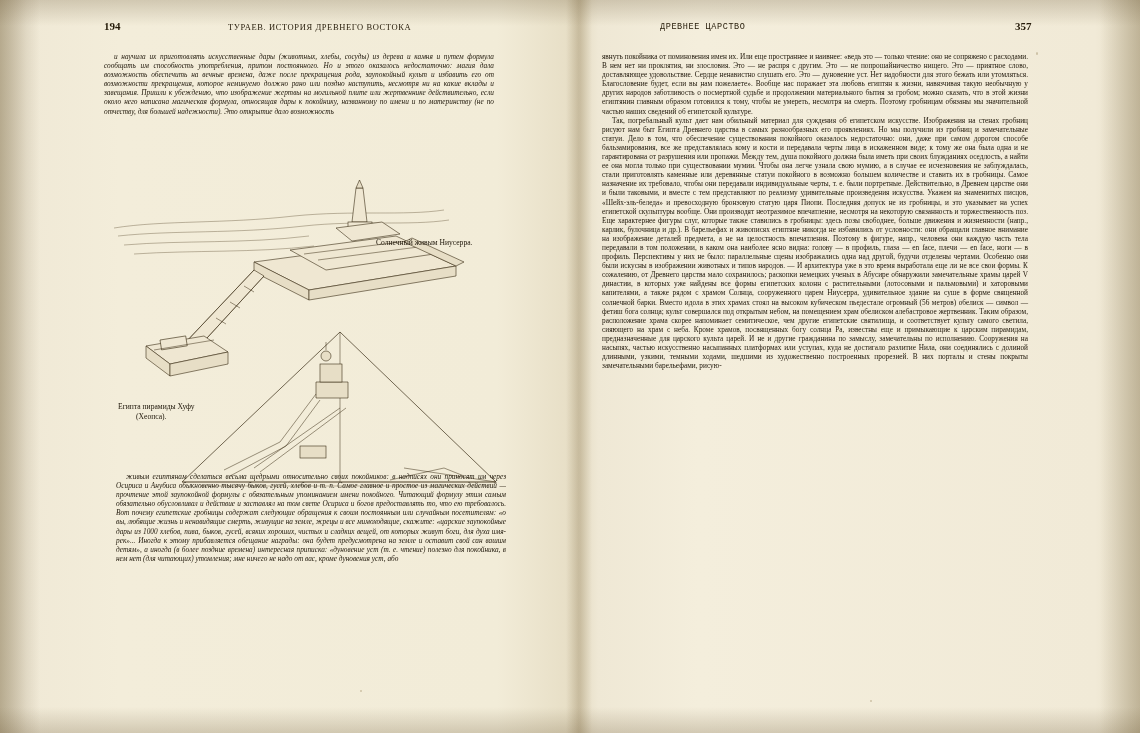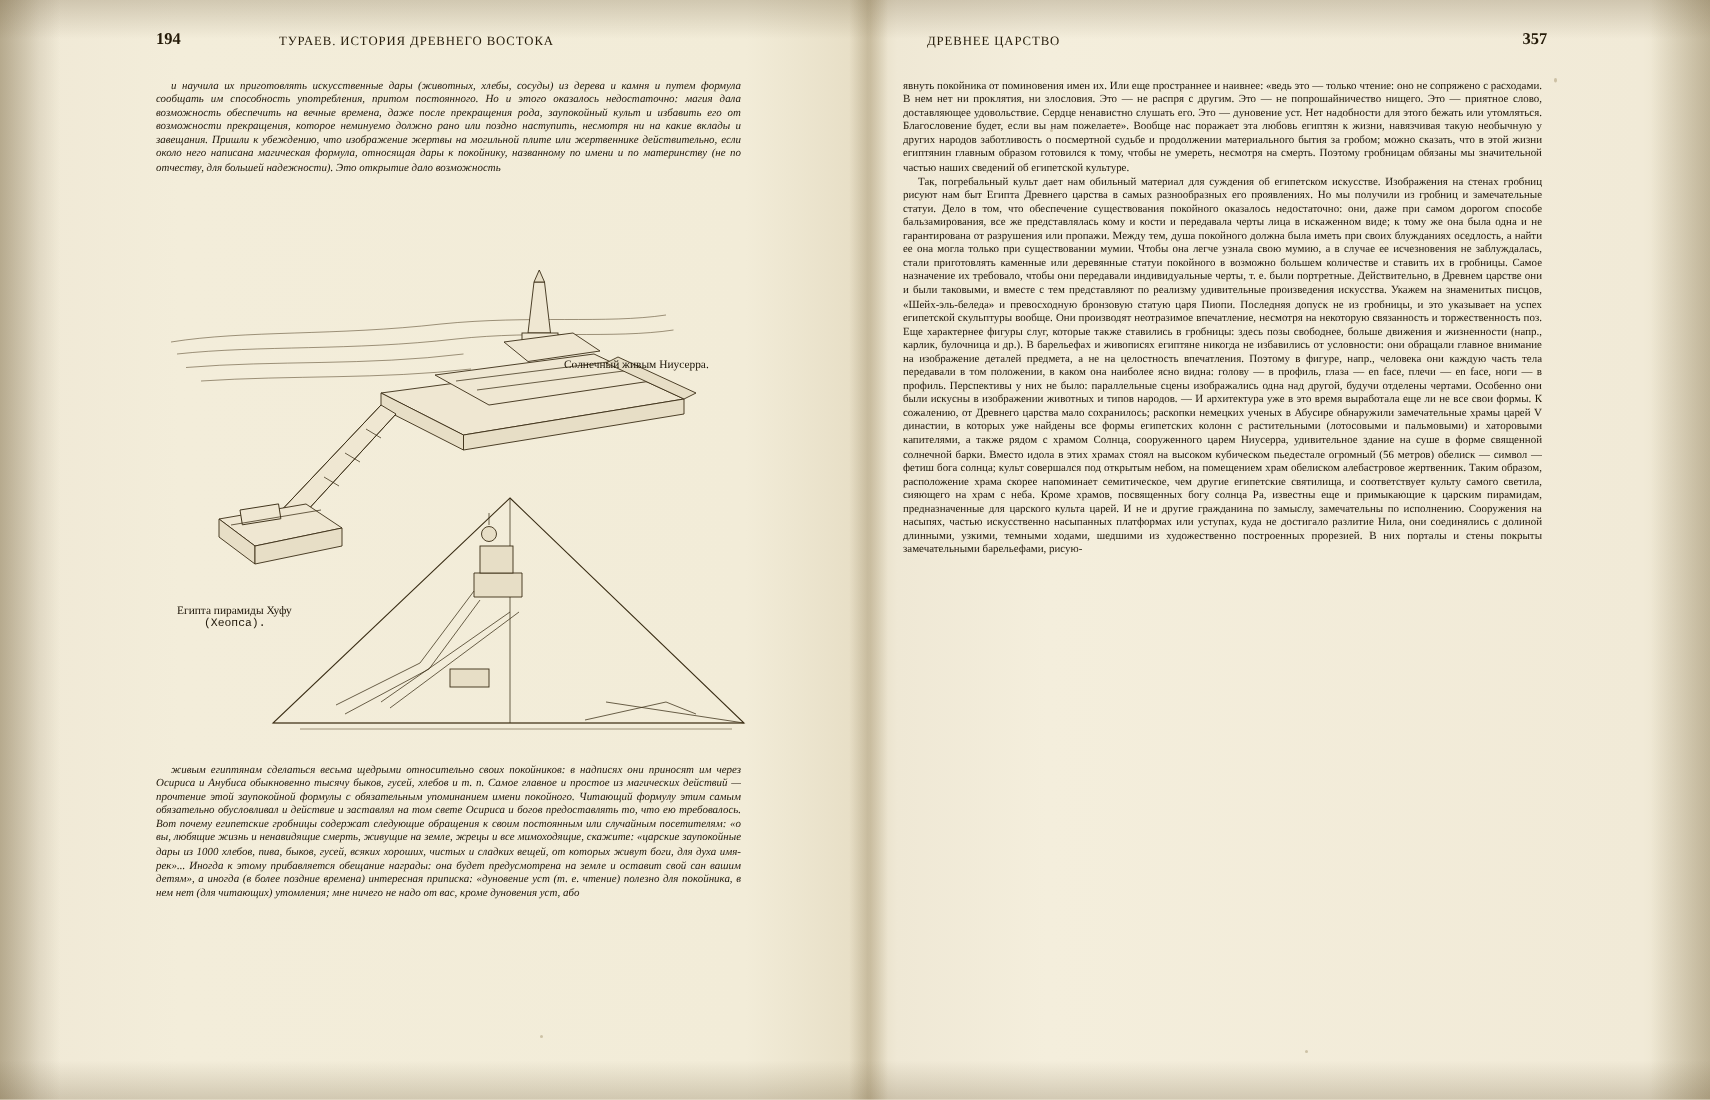--- a/index.html
+++ b/index.html
@@ -38,48 +38,49 @@
   .edge-shade.l{left:0;background:linear-gradient(90deg,rgba(90,70,35,0.30),rgba(90,70,35,0));}
   .edge-shade.r{right:0;background:linear-gradient(270deg,rgba(90,70,35,0.26),rgba(90,70,35,0));}
   .edge-shade.top{top:0;left:0;width:1140px;height:26px;background:linear-gradient(180deg,rgba(90,70,35,0.22),rgba(90,70,35,0));}
   .edge-shade.bot{top:707px;left:0;width:1140px;height:26px;background:linear-gradient(0deg,rgba(90,70,35,0.22),rgba(90,70,35,0));}
   .hdr{
     position:absolute;top:22px;
     font-size:8.5px;letter-spacing:.6px;
     text-transform:uppercase;
     color:#241a08;
     white-space:nowrap;
+    margin-left:42px;
   }
   .folio{
     position:absolute;top:20px;
     font-size:11px;font-weight:bold;color:#241a08;
   }
   .body{
     font-size:7.3px;
     line-height:9.1px;
     text-align:justify;
     text-justify:inter-word;
     color:#1d1508;
     hyphens:auto;
   }
   .body p{margin:0 0 0 0;text-indent:10px;}
   .left .body{position:absolute;left:104px;top:52px;width:390px;font-style:italic;}
-  .left .body.lower{top:508px;}
+  .left .body.lower{top:472px;margin-left:12px;}
   .right .body{position:absolute;left:24px;top:52px;width:426px;}
 
   
   .figure{
     position:absolute;left:104px;top:150px;width:400px;height:330px;
   }
   .fig-caption{
     position:absolute;font-size:7.6px;color:#1d1508;white-space:nowrap;
   }
   .cap1{left:272px;top:88px;}
   .cap2{left:14px;top:252px;}
-  .cap3{left:32px;top:262px;font-family:Liberation Mono, monospace;}
+  .cap3{left:32px;top:262px;}
 
   svg{display:block;}
   .ln{stroke:#3a2d15;fill:none;stroke-width:.7;}
   .ln2{stroke:#3a2d15;fill:none;stroke-width:.5;}
   .lnf{stroke:#3a2d15;fill:#efe7d2;stroke-width:.6;}
   .lnf2{stroke:#3a2d15;fill:#e7dec6;stroke-width:.6;}
   .hair{stroke:#4a3a1c;stroke-width:.35;fill:none;}
 
   .speck{position:absolute;border-radius:50%;background:rgba(120,95,45,.30);}
 </style>
@@ -157,21 +158,21 @@
       <div class="fig-caption cap2">Египта пирамиды Хуфу</div>
       <div class="fig-caption cap3">(Хеопса).</div>
     </div>
 
     <div class="body lower">
       <p>живым египтянам сделаться весьма щедрыми относительно своих покойников: в надписях они приносят им через Осириса и Анубиса обыкновенно тысячу быков, гусей, хлебов и т. п. Самое главное и простое из магических действий — прочтение этой заупокойной формулы с обязательным упоминанием имени покойного. Читающий формулу этим самым обязательно обусловливал и действие и заставлял на том свете Осириса и богов предоставлять то, что ею требовалось. Вот почему египетские гробницы содержат следующие обращения к своим постоянным или случайным посетителям: «о вы, любящие жизнь и ненавидящие смерть, живущие на земле, жрецы и все мимоходящие, скажите: «царские заупокойные дары из 1000 хлебов, пива, быков, гусей, всяких хороших, чистых и сладких вещей, от которых живут боги, для духа имя-рек»... Иногда к этому прибавляется обещание награды: она будет предусмотрена на земле и оставит свой сан вашим детям», а иногда (в более поздние времена) интересная приписка: «дуновение уст (т. е. чтение) полезно для покойника, в нем нет (для читающих) утомления; мне ничего не надо от вас, кроме дуновения уст, абo</p>
     </div>
   </div>
 
   <div class="page right">
-    <div class="hdr" style="left:40px;">ДРЕВНЕЕ ЦАРСТВО</div>
+    <div class="hdr" style="left:40px;font-family:Liberation Mono, monospace;">ДРЕВНЕЕ ЦАРСТВО</div>
     <div class="folio" style="left:437px;">357</div>
 
     <div class="body">
       <p style="text-indent:0">явнуть покойника от поминовения имен их. Или еще пространнее и наивнее: «ведь это — только чтение: оно не сопряжено с расходами. В нем нет ни проклятия, ни злословия. Это — не распря с другим. Это — не попрошайничество нищего. Это — приятное слово, доставляющее удовольствие. Сердце ненавистно слушать его. Это — дуновение уст. Нет надобности для этого бежать или утомляться. Благословение будет, если вы нам пожелаете». Вообще нас поражает эта любовь египтян к жизни, навязчивая такую необычную у других народов заботливость о посмертной судьбе и продолжении материального бытия за гробом; можно сказать, что в этой жизни египтянин главным образом готовился к тому, чтобы не умереть, несмотря на смерть. Поэтому гробницам обязаны мы значительной частью наших сведений об египетской культуре.</p>
       <p>Так, погребальный культ дает нам обильный материал для суждения об египетском искусстве. Изображения на стенах гробниц рисуют нам быт Египта Древнего царства в самых разнообразных его проявлениях. Но мы получили из гробниц и замечательные статуи. Дело в том, что обеспечение существования покойного оказалось недостаточно: они, даже при самом дорогом способе бальзамирования, все же представлялась кому и кости и передавала черты лица в искаженном виде; к тому же она была одна и не гарантирована от разрушения или пропажи. Между тем, душа покойного должна была иметь при своих блужданиях оседлость, а найти ее она могла только при существовании мумии. Чтобы она легче узнала свою мумию, а в случае ее исчезновения не заблуждалась, стали приготовлять каменные или деревянные статуи покойного в возможно большем количестве и ставить их в гробницы. Самое назначение их требовало, чтобы они передавали индивидуальные черты, т. е. были портретные. Действительно, в Древнем царстве они и были таковыми, и вместе с тем представляют по реализму удивительные произведения искусства. Укажем на знаменитых писцов, «Шейх-эль-беледа» и превосходную бронзовую статую царя Пиопи. Последняя допуск не из гробницы, и это указывает на успех египетской скульптуры вообще. Они производят неотразимое впечатление, несмотря на некоторую связанность и торжественность поз. Еще характернее фигуры слуг, которые также ставились в гробницы: здесь позы свободнее, больше движения и жизненности (напр., карлик, булочница и др.). В барельефах и живописях египтяне никогда не избавились от условности: они обращали главное внимание на изображение деталей предмета, а не на целостность впечатления. Поэтому в фигуре, напр., человека они каждую часть тела передавали в том положении, в каком она наиболее ясно видна: голову — в профиль, глаза — en face, плечи — en face, ноги — в профиль. Перспективы у них не было: параллельные сцены изображались одна над другой, будучи отделены чертами. Особенно они были искусны в изображении животных и типов народов. — И архитектура уже в это время выработала еще ли не все свои формы. К сожалению, от Древнего царства мало сохранилось; раскопки немецких ученых в Абусире обнаружили замечательные храмы царей V династии, в которых уже найдены все формы египетских колонн с растительными (лотосовыми и пальмовыми) и хаторовыми капителями, а также рядом с храмом Солнца, сооруженного царем Ниусерра, удивительное здание на суше в форме священной солнечной барки. Вместо идола в этих храмах стоял на высоком кубическом пьедестале огромный (56 метров) обелиск — символ — фетиш бога солнца; культ совершался под открытым небом, на помещением храм обелиском алебастровое жертвенник. Таким образом, расположение храма скорее напоминает семитическое, чем другие египетские святилища, и соответствует культу самого светила, сияющего на храм с неба. Кроме храмов, посвященных богу солнца Ра, известны еще и примыкающие к царским пирамидам, предназначенные для царского культа царей. И не и другие гражданина по замыслу, замечательны по исполнению. Сооружения на насыпях, частью искусственно насыпанных платформах или уступах, куда не достигало разлитие Нила, они соединялись с долиной длинными, узкими, темными ходами, шедшими из художественно построенных прорезией. В них порталы и стены покрыты замечательными барельефами, рисую-</p>
     </div>
   </div>
 
   <div class="gutter"></div>
   <div class="edge-shade l"></div>

